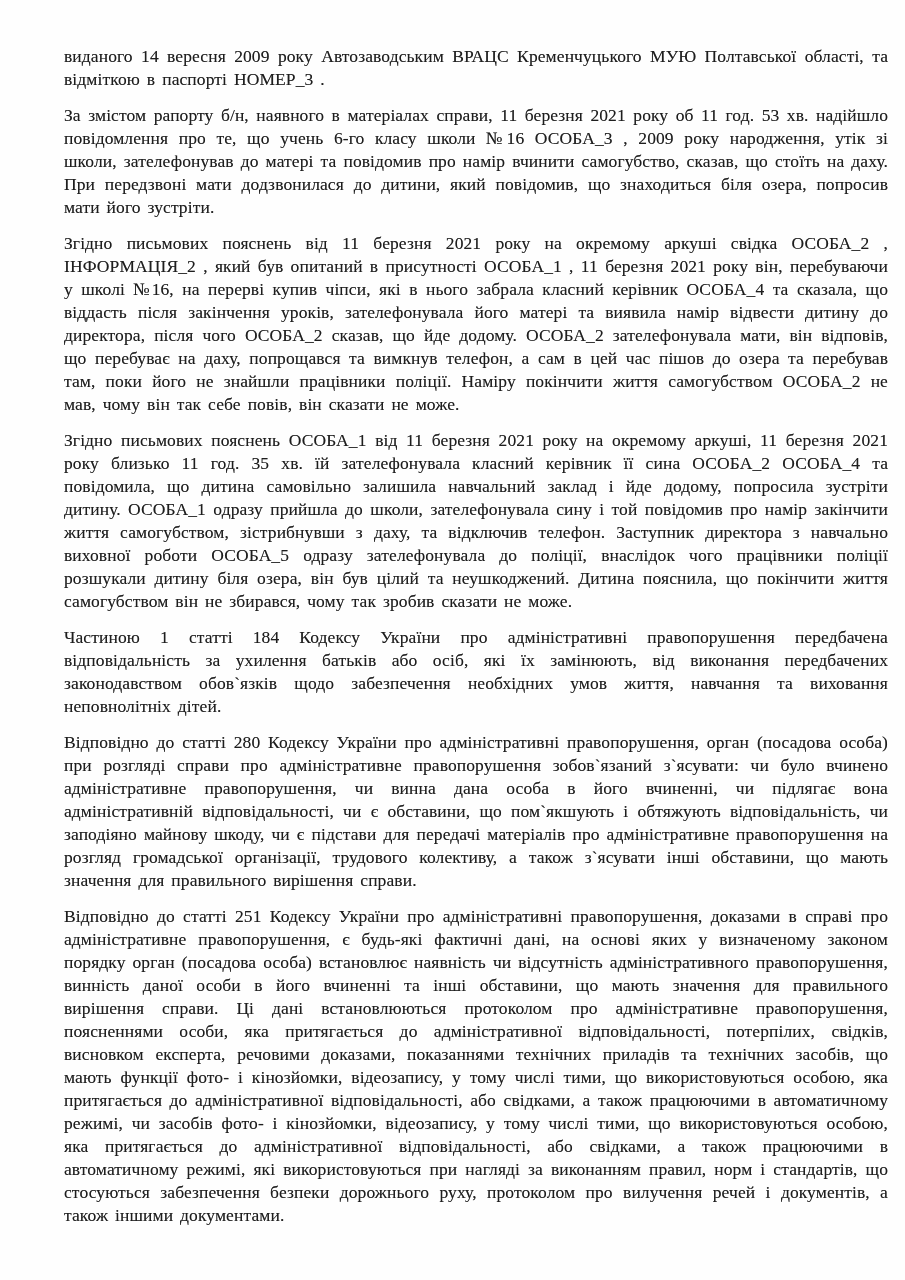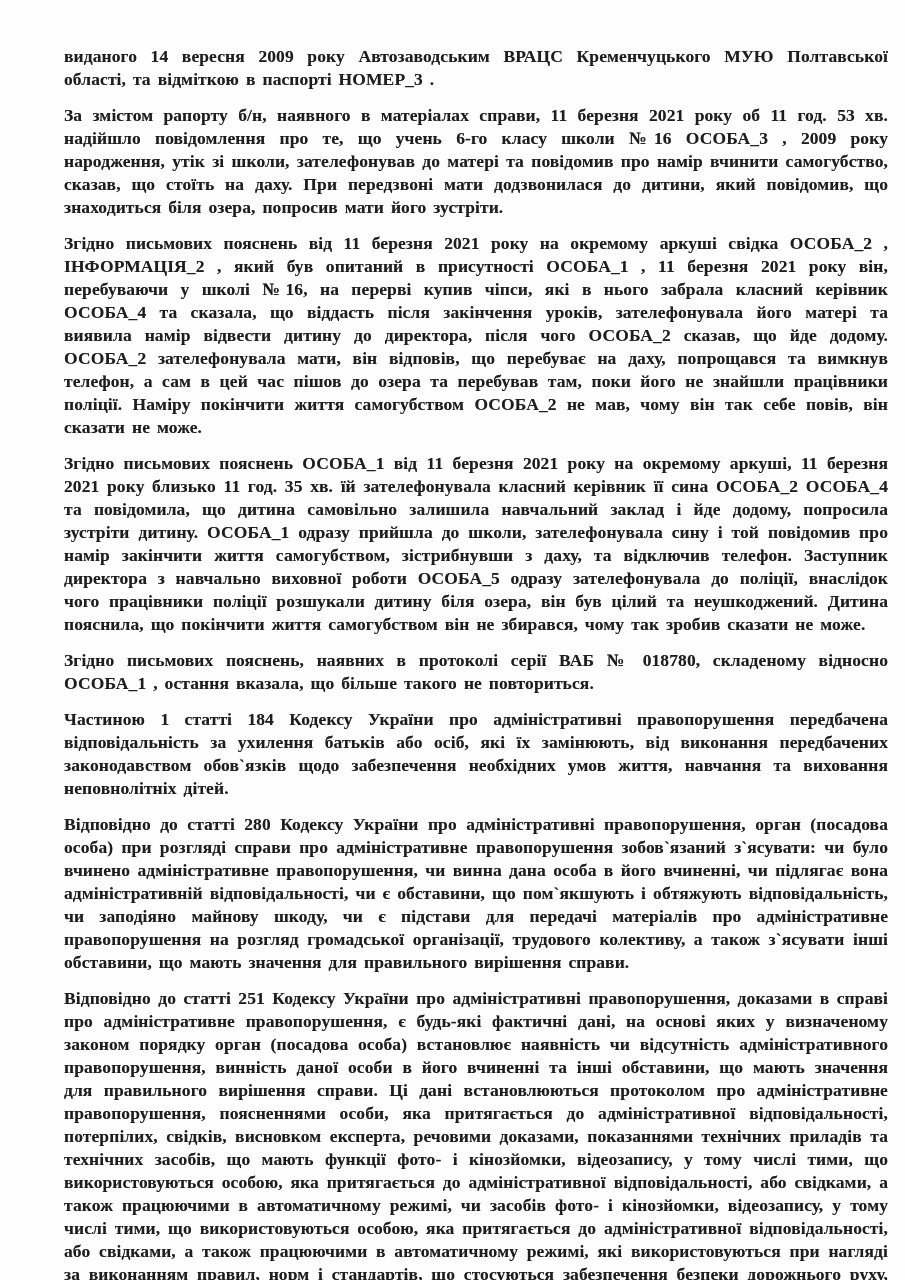--- a/index.html
+++ b/index.html
@@ -22,33 +22,31 @@
   }
   .doc-body p {
     margin: 0 0 13px 0;
     font-size: 17.5px;
     line-height: 23px;
     color: #1e1e1e;
     text-align: justify;
     word-spacing: 0.14em;
     letter-spacing: 0.1px;
     text-shadow: 0 0 0.5px rgba(20,20,20,0.45);
-    font-weight: bold;
   }
   .doc-body p:last-child {
     margin-bottom: 0;
   }
 </style>
 </head>
 <body>
 
 <div class="page">
   <div class="doc-body">
     <p>виданого 14 вересня 2009 року Автозаводським ВРАЦС Кременчуцького МУЮ Полтавської області, та відміткою в паспорті НОМЕР_3 .</p>
     <p>За змістом рапорту б/н, наявного в матеріалах справи, 11 березня 2021 року об 11 год. 53 хв. надійшло повідомлення про те, що учень 6-го класу школи №16 ОСОБА_3 , 2009 року народження, утік зі школи, зателефонував до матері та повідомив про намір вчинити самогубство, сказав, що стоїть на даху. При передзвоні мати додзвонилася до дитини, який повідомив, що знаходиться біля озера, попросив мати його зустріти.</p>
     <p>Згідно письмових пояснень від 11 березня 2021 року на окремому аркуші свідка ОСОБА_2 , ІНФОРМАЦІЯ_2 , який був опитаний в присутності ОСОБА_1 , 11 березня 2021 року він, перебуваючи у школі №16, на перерві купив чіпси, які в нього забрала класний керівник ОСОБА_4 та сказала, що віддасть після закінчення уроків, зателефонувала його матері та виявила намір відвести дитину до директора, після чого ОСОБА_2 сказав, що йде додому. ОСОБА_2 зателефонувала мати, він відповів, що перебуває на даху, попрощався та вимкнув телефон, а сам в цей час пішов до озера та перебував там, поки його не знайшли працівники поліції. Наміру покінчити життя самогубством ОСОБА_2 не мав, чому він так себе повів, він сказати не може.</p>
     <p>Згідно письмових пояснень ОСОБА_1 від 11 березня 2021 року на окремому аркуші, 11 березня 2021 року близько 11 год. 35 хв. їй зателефонувала класний керівник її сина ОСОБА_2 ОСОБА_4 та повідомила, що дитина самовільно залишила навчальний заклад і йде додому, попросила зустріти дитину. ОСОБА_1 одразу прийшла до школи, зателефонувала сину і той повідомив про намір закінчити життя самогубством, зістрибнувши з даху, та відключив телефон. Заступник директора з навчально виховної роботи ОСОБА_5 одразу зателефонувала до поліції, внаслідок чого працівники поліції розшукали дитину біля озера, він був цілий та неушкоджений. Дитина пояснила, що покінчити життя самогубством він не збирався, чому так зробив сказати не може.</p>
-    <p>Згідно письмових пояснень, наявних в протоколі серії ВАБ № 018780, складеному відносно ОСОБА_1 , остання вказала, що більше такого не повториться.</p>
     <p>Частиною 1 статті 184 Кодексу України про адміністративні правопорушення передбачена відповідальність за ухилення батьків або осіб, які їх замінюють, від виконання передбачених законодавством обов`язків щодо забезпечення необхідних умов життя, навчання та виховання неповнолітніх дітей.</p>
     <p>Відповідно до статті 280 Кодексу України про адміністративні правопорушення, орган (посадова особа) при розгляді справи про адміністративне правопорушення зобов`язаний з`ясувати: чи було вчинено адміністративне правопорушення, чи винна дана особа в його вчиненні, чи підлягає вона адміністративній відповідальності, чи є обставини, що пом`якшують і обтяжують відповідальність, чи заподіяно майнову шкоду, чи є підстави для передачі матеріалів про адміністративне правопорушення на розгляд громадської організації, трудового колективу, а також з`ясувати інші обставини, що мають значення для правильного вирішення справи.</p>
     <p>Відповідно до статті 251 Кодексу України про адміністративні правопорушення, доказами в справі про адміністративне правопорушення, є будь-які фактичні дані, на основі яких у визначеному законом порядку орган (посадова особа) встановлює наявність чи відсутність адміністративного правопорушення, винність даної особи в його вчиненні та інші обставини, що мають значення для правильного вирішення справи. Ці дані встановлюються протоколом про адміністративне правопорушення, поясненнями особи, яка притягається до адміністративної відповідальності, потерпілих, свідків, висновком експерта, речовими доказами, показаннями технічних приладів та технічних засобів, що мають функції фото- і кінозйомки, відеозапису, у тому числі тими, що використовуються особою, яка притягається до адміністративної відповідальності, або свідками, а також працюючими в автоматичному режимі, чи засобів фото- і кінозйомки, відеозапису, у тому числі тими, що використовуються особою, яка притягається до адміністративної відповідальності, або свідками, а також працюючими в автоматичному режимі, які використовуються при нагляді за виконанням правил, норм і стандартів, що стосуються забезпечення безпеки дорожнього руху, протоколом про вилучення речей і документів, а також іншими документами.</p>
   </div>
 </div>
 
 </body></html>

